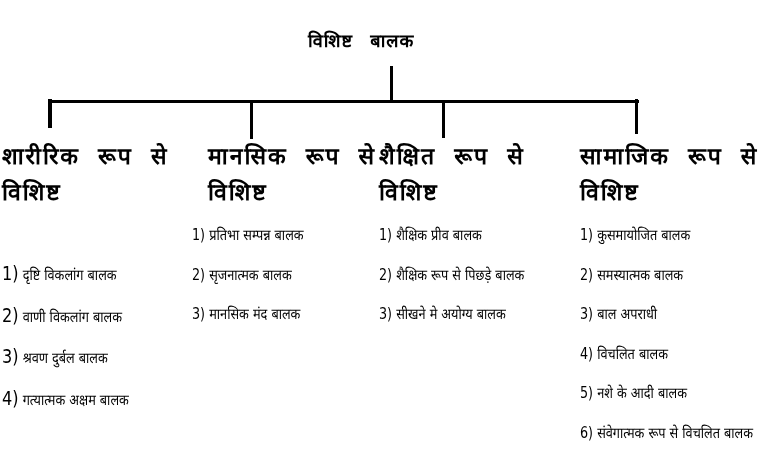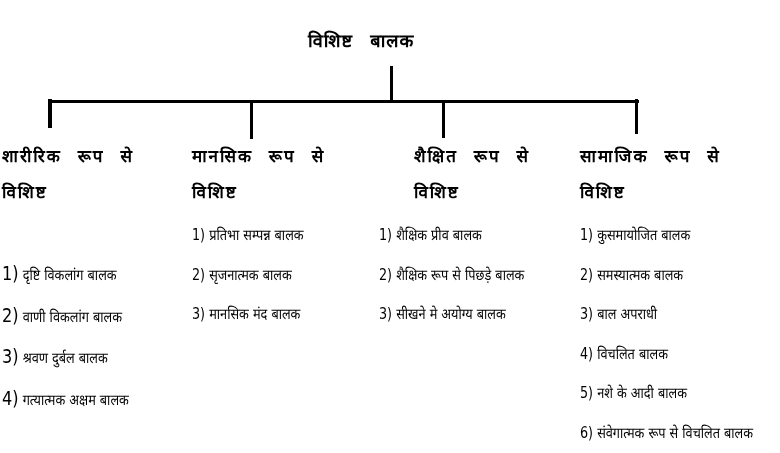--- a/index.html
+++ b/index.html
@@ -1,21 +1,21 @@
 <!DOCTYPE html>
 <html><head>
 <meta charset="utf-8">
 <style>
   html, body { margin: 0; padding: 0; background: #ffffff; }
   body { width: 780px; height: 453px; position: relative; overflow: hidden;
          font-family: "DejaVu Sans", "Liberation Sans", sans-serif; color: #000000; }
   .title { position: absolute; left: 308px; top: 28px; font-size: 18px; font-weight: bold;
            letter-spacing: 1px; word-spacing: 10px; white-space: nowrap; }
   .line { position: absolute; background: #000000; }
-  .cat { position: absolute; font-size: 17px; font-weight: bold; line-height: 36px;
+  .cat { position: absolute; font-size: 23px; font-weight: bold; line-height: 36px;
          white-space: nowrap; letter-spacing: 2px; word-spacing: 8px; }
   .items { position: absolute; font-size: 15px; line-height: 39.5px; white-space: nowrap;
            transform: scaleX(0.85); transform-origin: left top; }
   .items.big .num { font-size: 19px; }
   .item { display: block; }
 </style>
 </head>
 <body>
 
 <div class="title">विशिष्ट बालक</div>
@@ -31,31 +31,31 @@
   <div>शारीरिक रूप से</div>
   <div>विशिष्ट</div>
 </div>
 <div class="items big" style="left:2px; top:254px;">
   <span class="item"><span class="num">1)</span> <span>दृष्टि विकलांग बालक</span></span>
   <span class="item"><span class="num">2)</span> <span>वाणी विकलांग बालक</span></span>
   <span class="item"><span class="num">3)</span> <span>श्रवण दुर्बल बालक</span></span>
   <span class="item"><span class="num">4)</span> <span>गत्यात्मक अक्षम बालक</span></span>
 </div>
 
-<div class="cat" style="left:192px; top:138px;">
+<div class="cat" style="left:208px; top:138px;">
   <div>मानसिक रूप से</div>
   <div>विशिष्ट</div>
 </div>
 <div class="items" style="left:192px; top:216px;">
   <span class="item"><span class="num">1)</span> <span>प्रतिभा सम्पन्न बालक</span></span>
   <span class="item"><span class="num">2)</span> <span>सृजनात्मक बालक</span></span>
   <span class="item"><span class="num">3)</span> <span>मानसिक मंद बालक</span></span>
 </div>
 
-<div class="cat" style="left:379px; top:138px;margin-left:35px;">
+<div class="cat" style="left:379px; top:138px;">
   <div>शैक्षित रूप से</div>
   <div>विशिष्ट</div>
 </div>
 <div class="items" style="left:379px; top:216px;">
   <span class="item"><span class="num">1)</span> <span>शैक्षिक प्रीव बालक</span></span>
   <span class="item"><span class="num">2)</span> <span>शैक्षिक रूप से पिछड़े बालक</span></span>
   <span class="item"><span class="num">3)</span> <span>सीखने मे अयोग्य बालक</span></span>
 </div>
 
 <div class="cat" style="left:580px; top:138px;">

